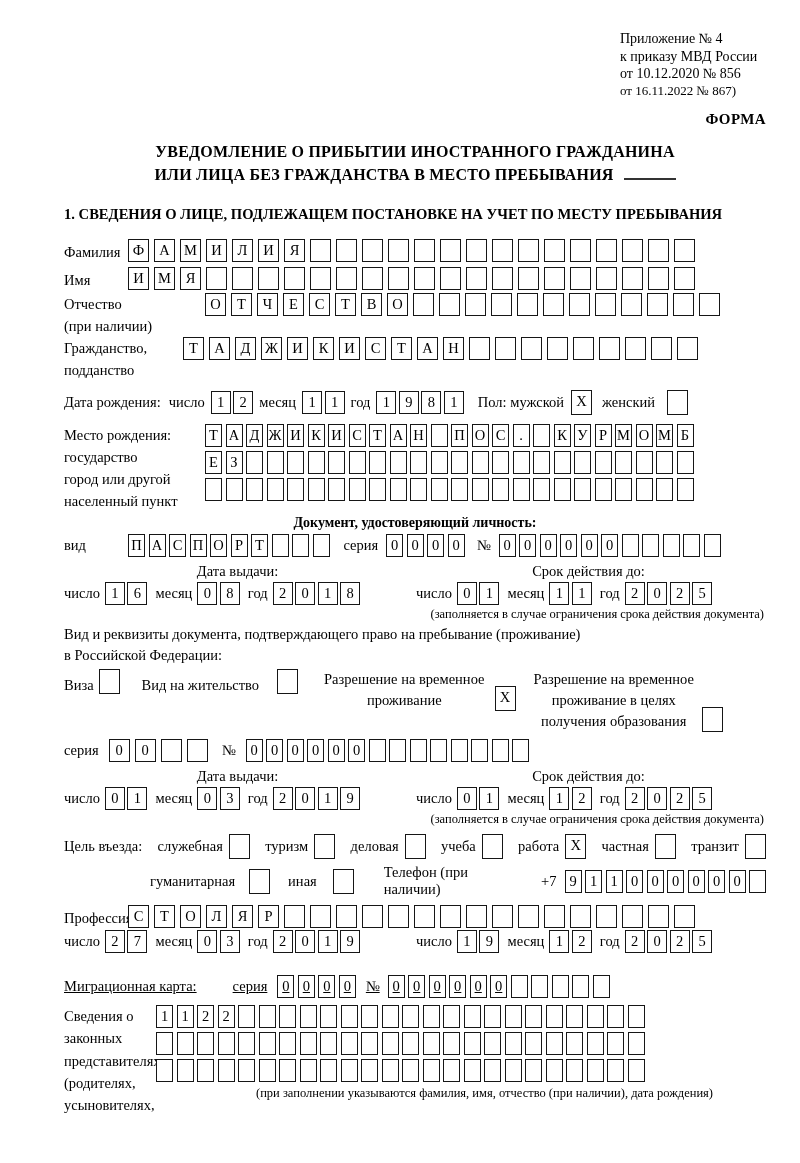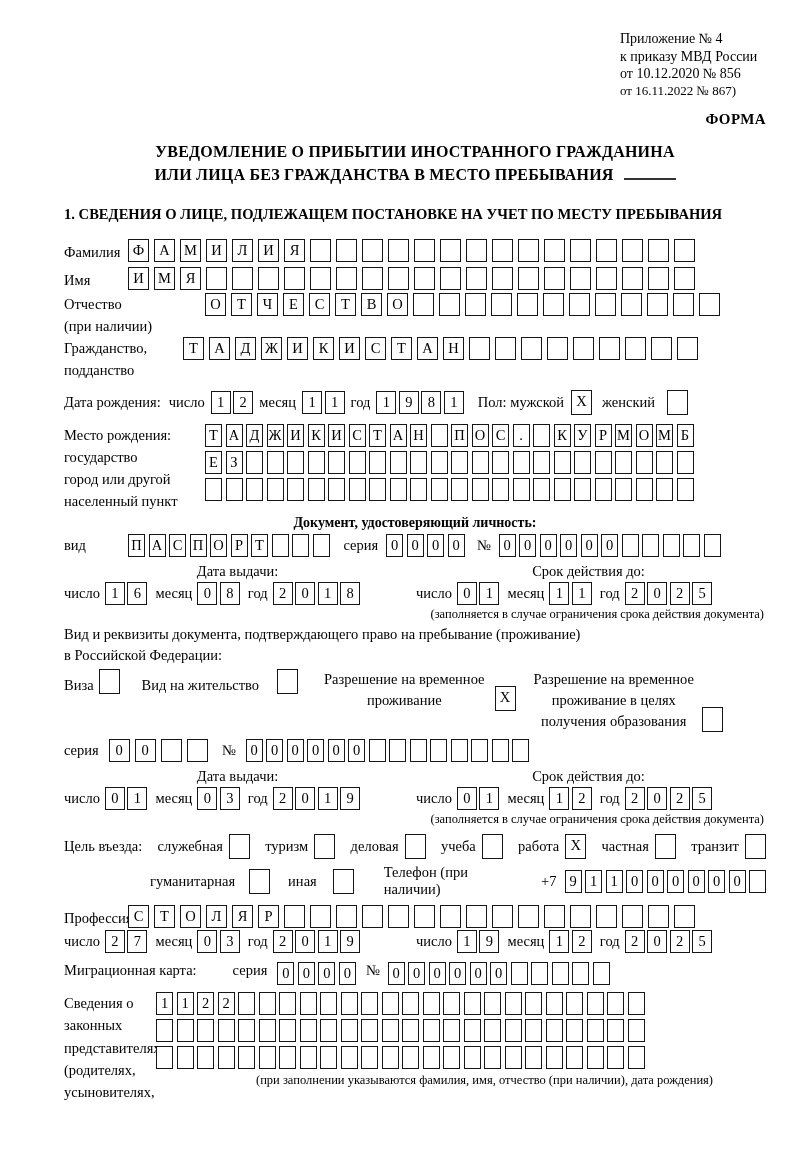--- a/index.html
+++ b/index.html
@@ -78,21 +78,21 @@
   .plabel { text-align: center; line-height: 1.45; }
 
   .row-series { margin-top: 7px; align-items: center; font-size: 14.5px; }
 
   .purpose-row { display: flex; margin-top: 7px; font-size: 14.5px; align-items: center; justify-content: space-between; }
   .purpose-row .opt { display: flex; align-items: center; gap: 6px; }
   .purpose2-row { display: flex; margin-top: 5px; font-size: 14.5px; align-items: center; margin-left: 86px; }
 
   .row-profession { margin-top: 7px; }
 
-  .row-migcard { margin-top: 9px; align-items: flex-start; font-size: 14.5px; }
+  .row-migcard { margin-top: 22px; align-items: center; font-size: 14.5px; text-decoration: underline; }
 
   .row-legal { margin-top: 7px; }
   .legal-note { font-size: 12.5px; margin-top: 3px; padding-left: 100px; }
 </style>
 </head>
 <body>
 
 <div class="page">
 
   <div class="appendix">

